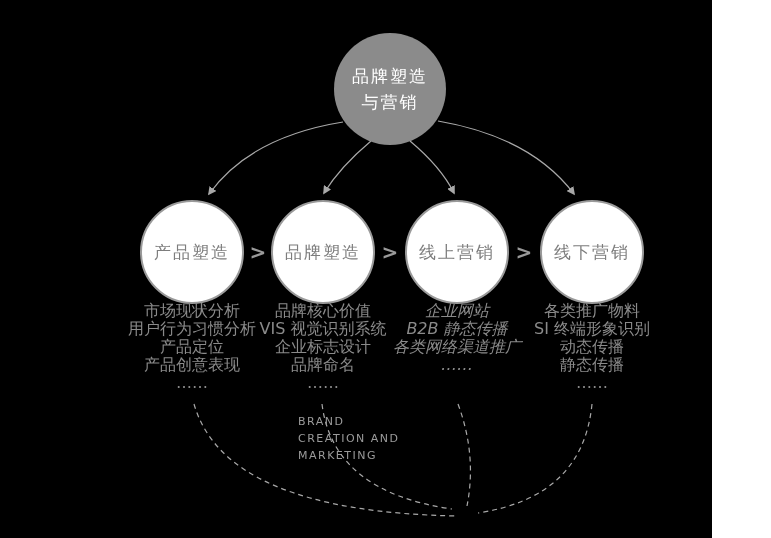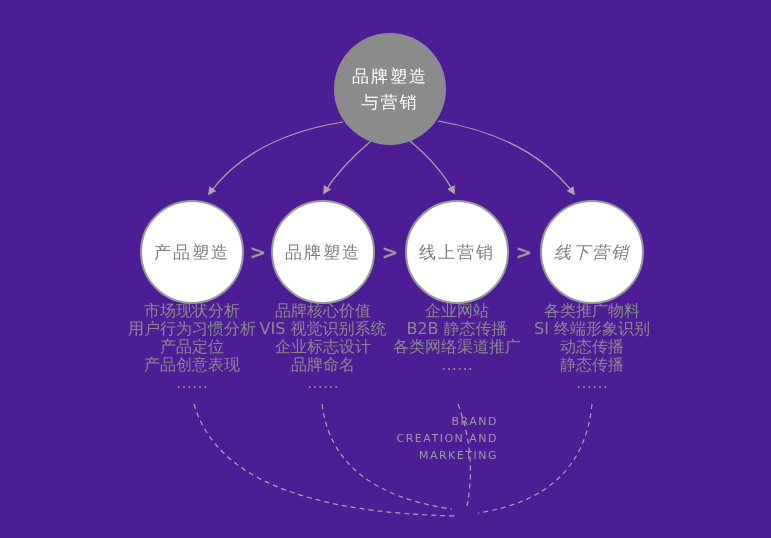--- a/index.html
+++ b/index.html
@@ -1,20 +1,20 @@
 <!DOCTYPE html>
 <html><head>
 <meta charset="utf-8">
 <style>
   html,body { margin:0; padding:0; background:#ffffff; }
   .canvas {
     position: relative;
-    width: 771px;
+    width: 712px;
     height: 538px;
-    background: #4c1d95;
+    background: #000000;
     overflow: hidden;
     font-family: "DejaVu Sans", "Liberation Sans", sans-serif;
   }
   svg.connector-layer {
     position:absolute; left:0; top:0; width:771px; height:538px;
     pointer-events:none;
   }
   .root-node {
     position:absolute;
     left:334px; top:33px;
@@ -33,45 +33,45 @@
     background:#ffffff;
     border:2px solid #9a9a9a;
     box-sizing:border-box;
     display:flex; align-items:center; justify-content:center;
     color:#7d7d7d;
     font-size:17px; letter-spacing:2px;
   }
   .stage-node.s1 { left:140px; }
   .stage-node.s2 { left:271px; }
   .stage-node.s3 { left:405px; }
-  .stage-node.s4 { left:540px;font-style:italic; }
+  .stage-node.s4 { left:540px; }
   .chevron {
     position:absolute; top:240px;
     width:24px; text-align:center;
     color:#9a9a9a; font-size:20px; font-weight:700;
     line-height:24px;
     font-family:"DejaVu Sans", sans-serif;
   }
   .chevron.c1 { left:246px; }
   .chevron.c2 { left:378px; }
   .chevron.c3 { left:512px; }
   .stage-items {
     position:absolute; top:302px;
     width:170px;
     text-align:center;
     color:#8a8a8a;
     font-size:16px; line-height:18px;
   }
   .stage-items.l1 { left:107px; }
   .stage-items.l2 { left:238px; }
-  .stage-items.l3 { left:372px; }
+  .stage-items.l3 { left:372px;font-style:italic; }
   .stage-items.l4 { left:507px; }
   .caption {
     position:absolute; left:298px; top:413px;
-    width:200px; text-align:right;
+    width:200px; text-align:left;
     color:#9b9b9b;
     font-size:11px; line-height:17px; letter-spacing:1.5px;
   }
 </style>
 </head>
 <body>
 
 <div class="canvas">
 
   <svg class="connector-layer" viewBox="0 0 771 538" xmlns="http://www.w3.org/2000/svg">

